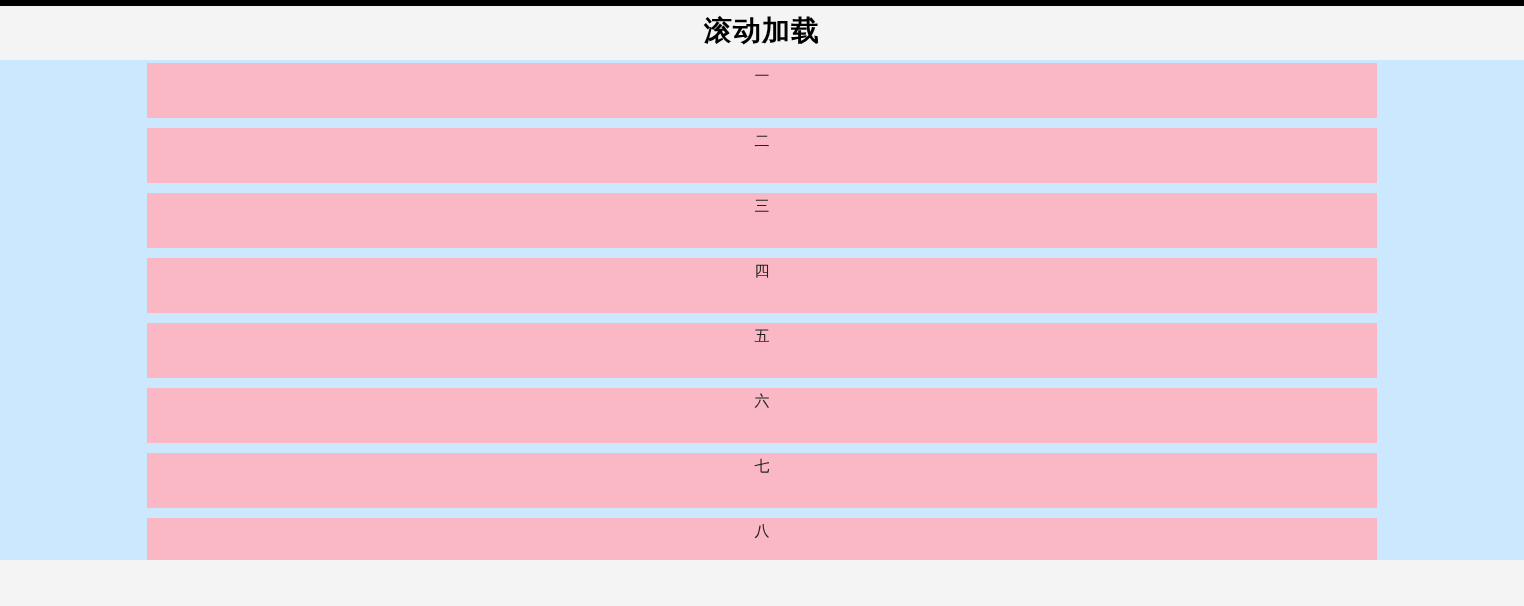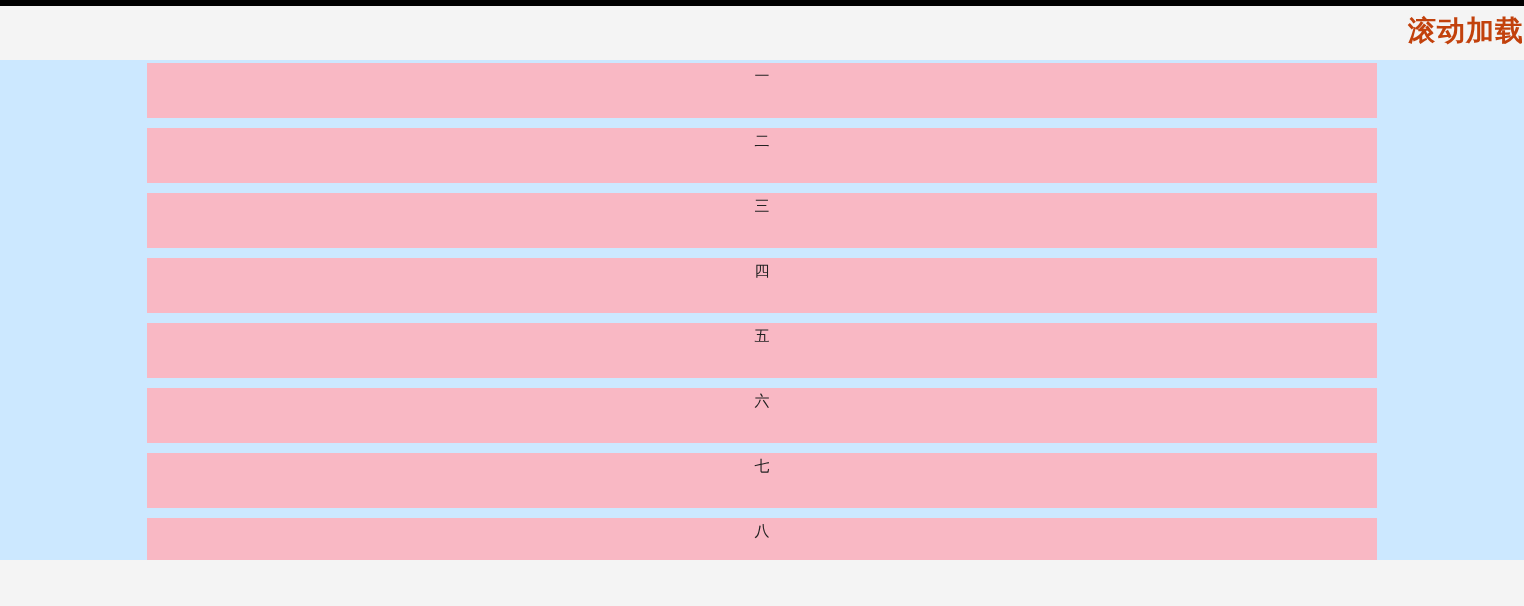--- a/index.html
+++ b/index.html
@@ -21,23 +21,22 @@
     }
     .header {
       width: 100%;
       background: #f4f4f4;
       text-align: center;
       padding: 6px 0 10px 0;
     }
     .header h1 {
       font-size: 28px;
       font-weight: bold;
-      color: #c2410c;
+      color: #000000;
       letter-spacing: 1px;
-      text-align: right;
     }
     .viewport {
       width: 100%;
       height: 500px;
       background: #cce8ff;
       overflow-y: scroll;
       padding: 3px 0 0 0;
     }
     
     .viewport::-webkit-scrollbar {

